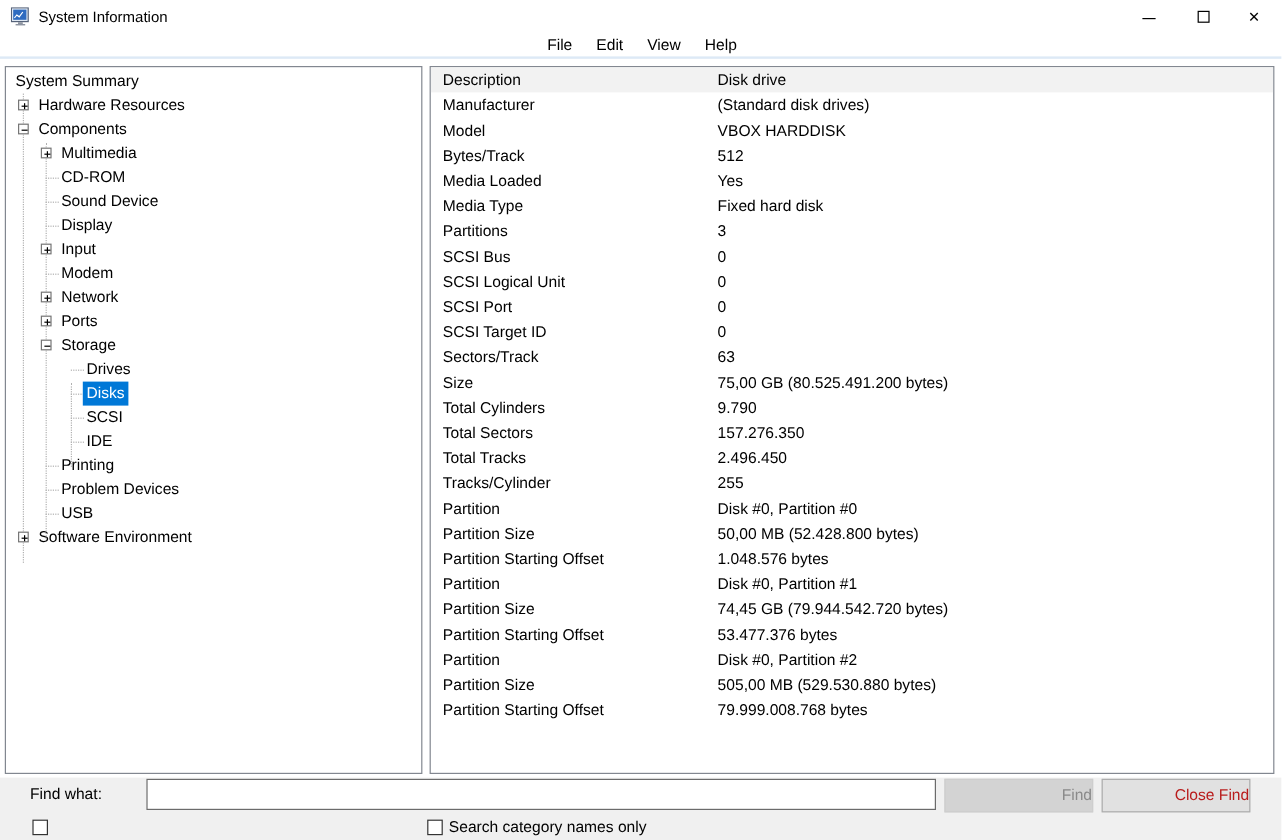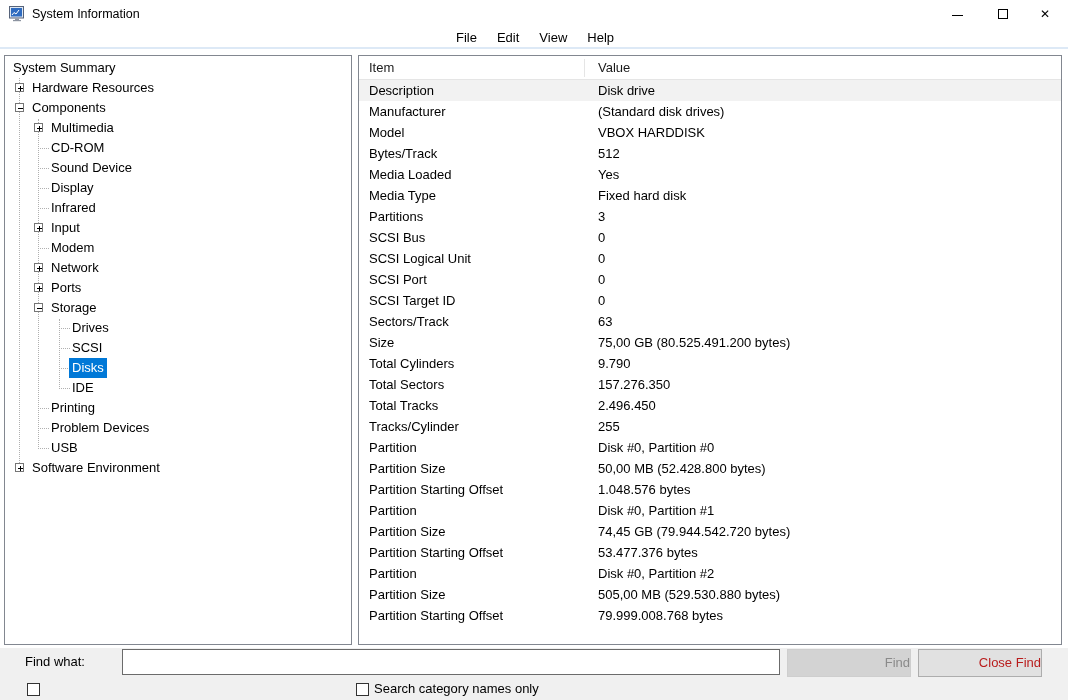--- a/index.html
+++ b/index.html
@@ -141,24 +141,20 @@
         </div>
         <div class="tree-row">
           <span class="stub lv1"></span>
           <span class="tree-label lv1">Sound Device</span>
         </div>
         <div class="tree-row">
           <span class="stub lv1"></span>
           <span class="tree-label lv1">Display</span>
         </div>
         <div class="tree-row">
-          <span class="stub lv1"></span>
-          <span class="tree-label lv1">Infrared</span>
-        </div>
-        <div class="tree-row">
           <span class="expander lv1">
             <span class="exp-h"></span>
             <span class="exp-v"></span>
           </span>
           <span class="tree-label lv1">Input</span>
         </div>
         <div class="tree-row">
           <span class="stub lv1"></span>
           <span class="tree-label lv1">Modem</span>
         </div>
@@ -181,25 +177,25 @@
             <span class="exp-h"></span>
           </span>
           <span class="tree-label lv1">Storage</span>
         </div>
         <div class="tree-row">
           <span class="stub lv2"></span>
           <span class="tree-label lv2">Drives</span>
         </div>
         <div class="tree-row">
           <span class="stub lv2"></span>
+          <span class="tree-label lv2 selected">Disks</span>
+        </div>
+        <div class="tree-row">
+          <span class="stub lv2"></span>
           <span class="tree-label lv2">SCSI</span>
-        </div>
-        <div class="tree-row">
-          <span class="stub lv2"></span>
-          <span class="tree-label lv2 selected">Disks</span>
         </div>
         <div class="tree-row">
           <span class="stub lv2"></span>
           <span class="tree-label lv2">IDE</span>
         </div>
         <div class="tree-row">
           <span class="stub lv1"></span>
           <span class="tree-label lv1">Printing</span>
         </div>
         <div class="tree-row">
@@ -214,25 +210,20 @@
           <span class="expander lv0">
             <span class="exp-h"></span>
             <span class="exp-v"></span>
           </span>
           <span class="tree-label lv0">Software Environment</span>
         </div>
       </div>
   </div>
 
   <div class="list-panel">
-    <div class="list-header">
-      <span class="col-h c1">Item</span>
-      <span class="col-divider"></span>
-      <span class="col-h c2">Value</span>
-    </div>
     <div id="list-body">
         <div class="list-row highlight">
           <span class="cell item">Description</span>
           <span class="cell value">Disk drive</span>
         </div>
         <div class="list-row">
           <span class="cell item">Manufacturer</span>
           <span class="cell value">(Standard disk drives)</span>
         </div>
         <div class="list-row">

